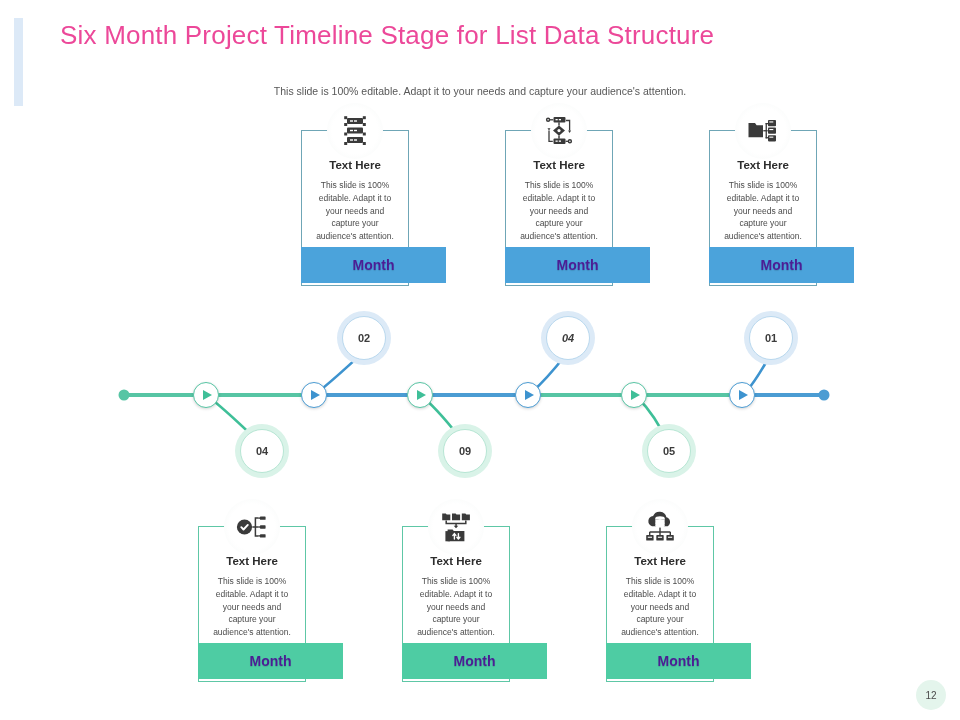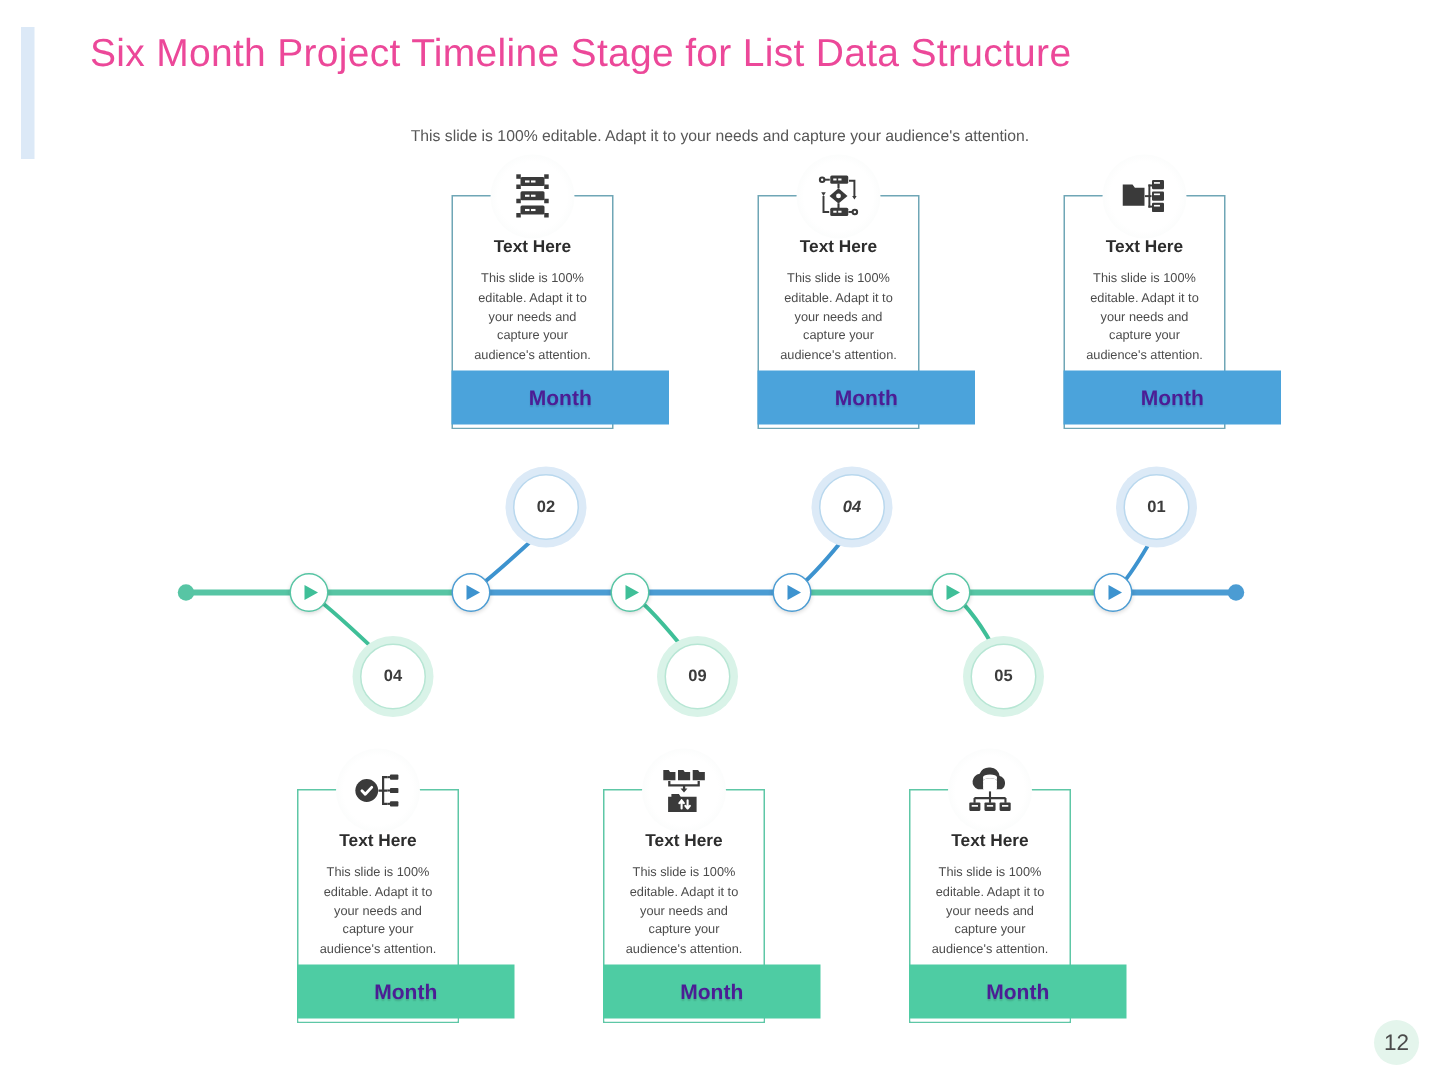--- a/index.html
+++ b/index.html
@@ -93,21 +93,21 @@
     margin-left: 3px;
   }
   .node.green i { border-left: 9px solid #3fbf98; }
   .node.blue  i { border-left: 9px solid #3d93cf; }
 
   
   .page-num {
     position: absolute; right: 14px; bottom: 10px;
     width: 30px; height: 30px; border-radius: 50%;
     background: #e4f5ec; color: #4a4a4a;
-    font-size: 15px; display: flex; align-items: center; justify-content: center;
+    font-size: 10px; display: flex; align-items: center; justify-content: center;
   }
 </style>
 </head>
 <body>
 
 <div class="slide">
 
   <div class="accent-bar"></div>
   <div class="page-title">Six Month Project Timeline Stage for List Data Structure</div>
   <div class="page-subtitle">This slide is 100% editable. Adapt it to your needs and capture your audience's attention.</div>

